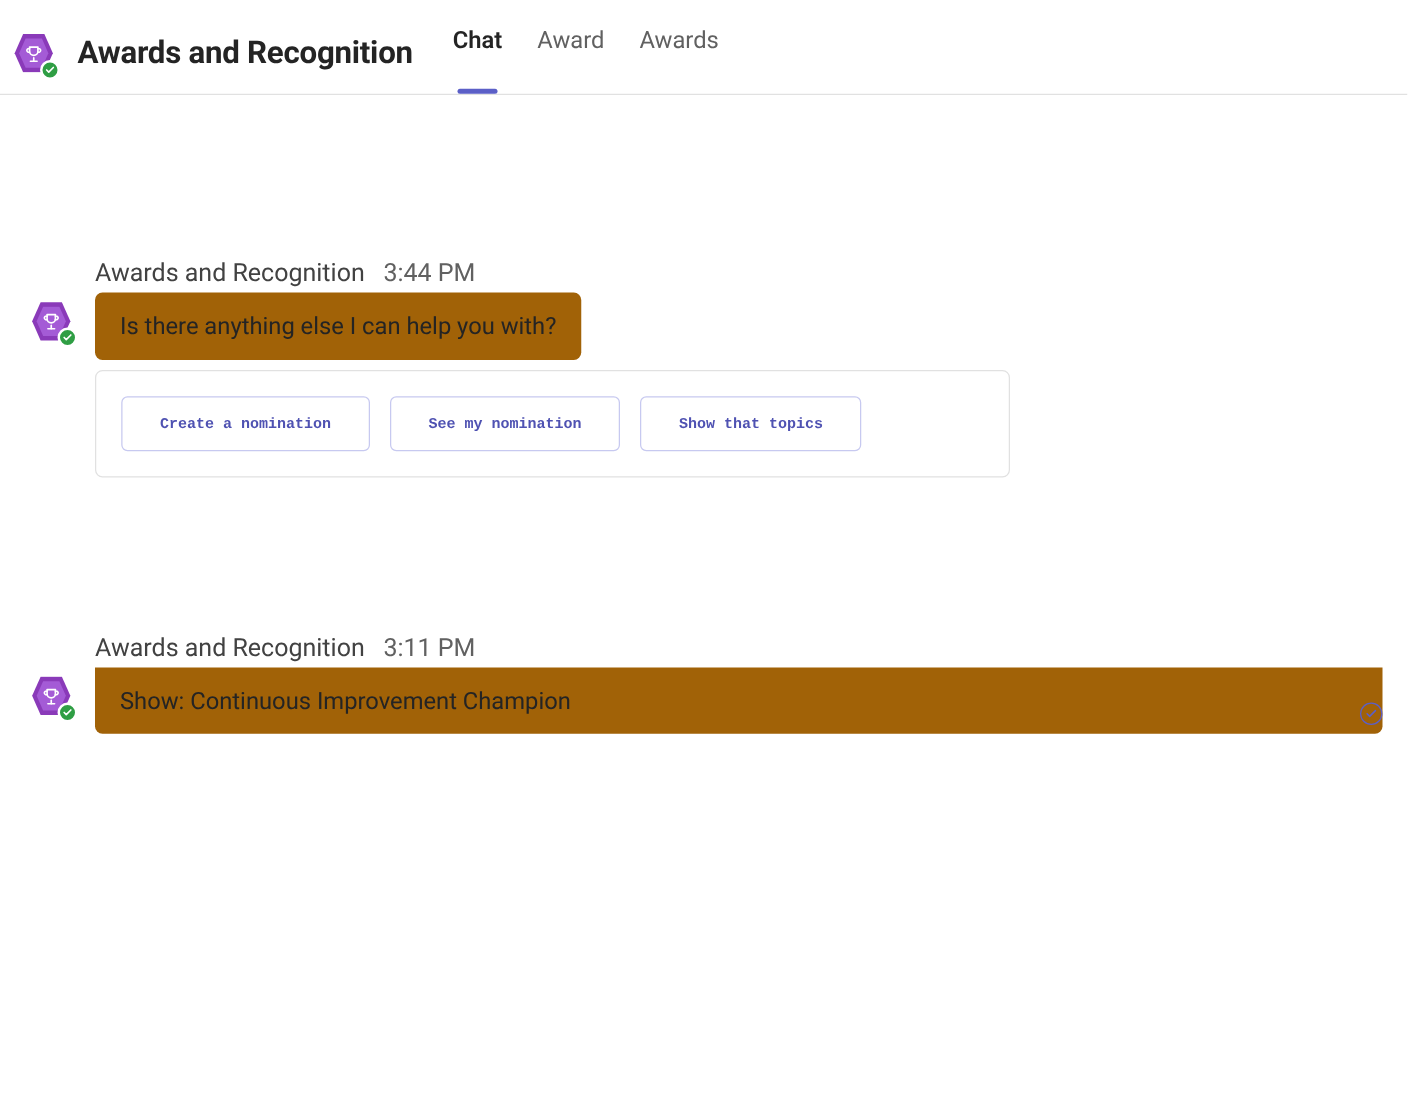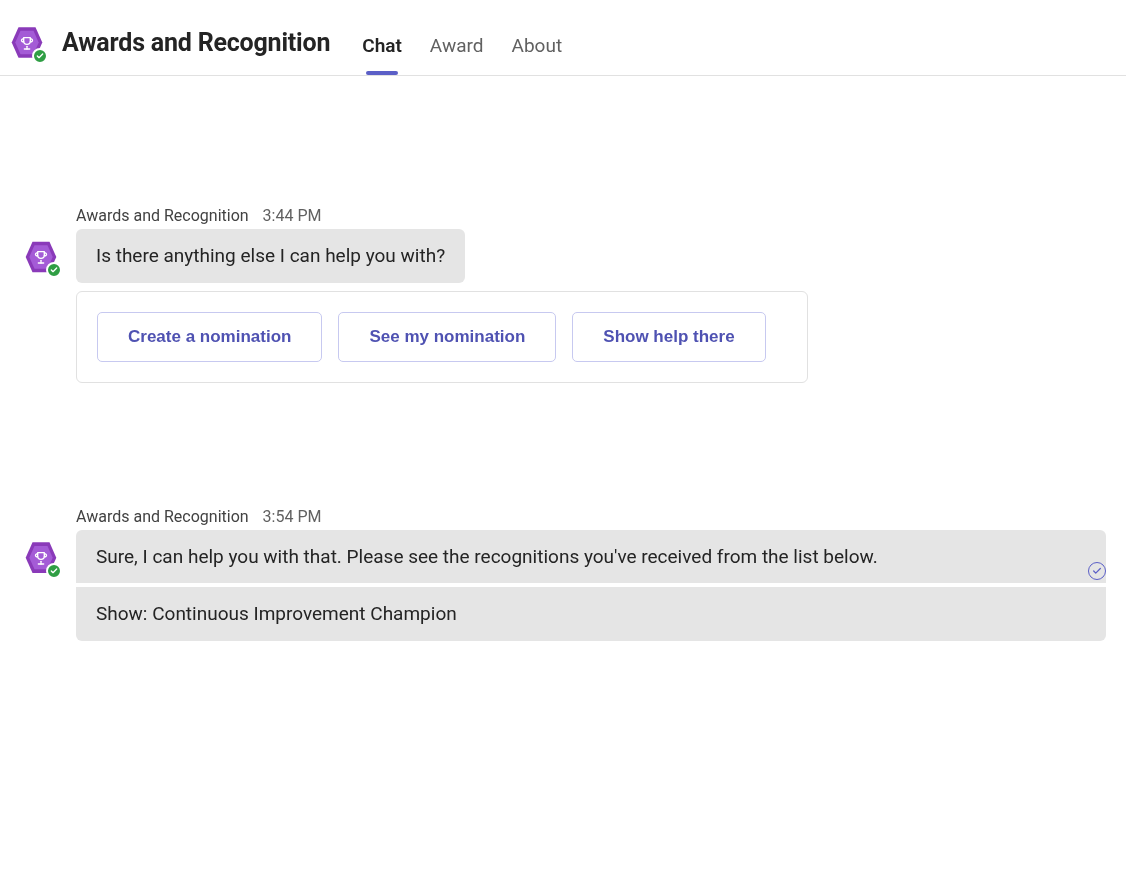--- a/index.html
+++ b/index.html
@@ -39,21 +39,21 @@
   .tabs {
     display: flex;
     align-items: flex-end;
     height: 100%;
     gap: 28px;
     font-size: 19px;
     color: #616161;
   }
   .tab {
     cursor: pointer;
-    padding-bottom: 18px;
+    padding-bottom: 32px;
     position: relative;
   }
   .tab.active {
     color: #242424;
     font-weight: 600;
   }
   .tab.active::after {
     content: "";
     position: absolute;
     left: 4px;
@@ -115,27 +115,27 @@
   }
   .msg-avatar-col {
     width: 52px;
     flex: 0 0 auto;
     padding-top: 34px;
   }
   .msg-body-col {
     flex: 1 1 auto;
   }
   .msg-meta {
-    font-size: 16px;
+    font-size: 20px;
     color: #616161;
     margin-bottom: 4px;
   }
   .msg-meta .sender { color: #424242; margin-right: 10px; }
   .bubble {
-    background: #e5e5e5;
+    background: #a16207;
     border-radius: 6px;
     padding: 14px 20px;
     font-size: 19px;
     line-height: 1.35;
     color: #242424;
     width: fit-content;
     max-width: 100%;
   }
 
   
@@ -146,26 +146,26 @@
     padding: 20px;
     width: 732px;
     display: flex;
     flex-wrap: wrap;
     gap: 16px 16px;
   }
   .action-btn {
     border: 1px solid #c7c9f0;
     background: #ffffff;
     color: #4f52b2;
-    font-size: 17px;
+    font-size: 12px;
     font-weight: 600;
     padding: 14px 30px;
     border-radius: 5px;
     cursor: pointer;
-    font-family: Liberation Sans, sans-serif;
+    font-family: Liberation Mono, monospace;
   }
   .action-btn.highlighted {
     outline: 3px solid #37b24d;
     outline-offset: 2px;
     border-radius: 7px;
   }
 
   
   .bubble.full { width: 100%; border-radius: 6px 6px 0 0; }
   .bubble.full.second { border-radius: 0 0 6px 6px; margin-top: 4px; }
@@ -209,21 +209,21 @@
         <polyline points="20 6 9 17 4 12"></polyline>
       </svg>
     </div>
   </div>
 
   <div class="page-title">Awards and Recognition</div>
 
   <div class="tabs">
     <div class="tab active">Chat</div>
     <div class="tab">Award</div>
-    <div class="tab">About</div>
+    <div class="tab">Awards</div>
   </div>
 </div>
 
 <div class="chat-area">
 
   <div class="msg-row gap-top-1">
     <div class="msg-avatar-col">
       <div class="bot-avatar">
         <div class="hex"></div>
         <div class="hex-inner">
@@ -245,21 +245,21 @@
     <div class="msg-body-col">
       <div class="msg-meta">
         <span class="sender">Awards and Recognition</span>
         <span>3:44 PM</span>
       </div>
       <div class="bubble">Is there anything else I can help you with?</div>
 
       <div class="action-card">
         <button class="action-btn">Create a nomination</button>
         <button class="action-btn">See my nomination</button>
-        <button class="action-btn">Show help there</button>
+        <button class="action-btn">Show that topics</button>
       </div>
     </div>
   </div>
 
   <div class="read-receipt">
     <svg viewBox="0 0 24 24" fill="none" stroke="#5b5fc7" stroke-width="3" stroke-linecap="round" stroke-linejoin="round">
       <polyline points="20 6 9 17 4 12"></polyline>
     </svg>
   </div>
 
@@ -279,20 +279,19 @@
         <div class="presence">
           <svg viewBox="0 0 24 24" fill="none" stroke="#ffffff" stroke-width="4" stroke-linecap="round" stroke-linejoin="round">
             <polyline points="20 6 9 17 4 12"></polyline>
           </svg>
         </div>
       </div>
     </div>
     <div class="msg-body-col">
       <div class="msg-meta">
         <span class="sender">Awards and Recognition</span>
-        <span>3:54 PM</span>
-      </div>
-      <div class="bubble full">Sure, I can help you with that. Please see the recognitions you've received from the list below.</div>
+        <span>3:11 PM</span>
+      </div>
       <div class="bubble full second">Show: Continuous Improvement Champion</div>
     </div>
   </div>
 
 </div>
 
 </body></html>

